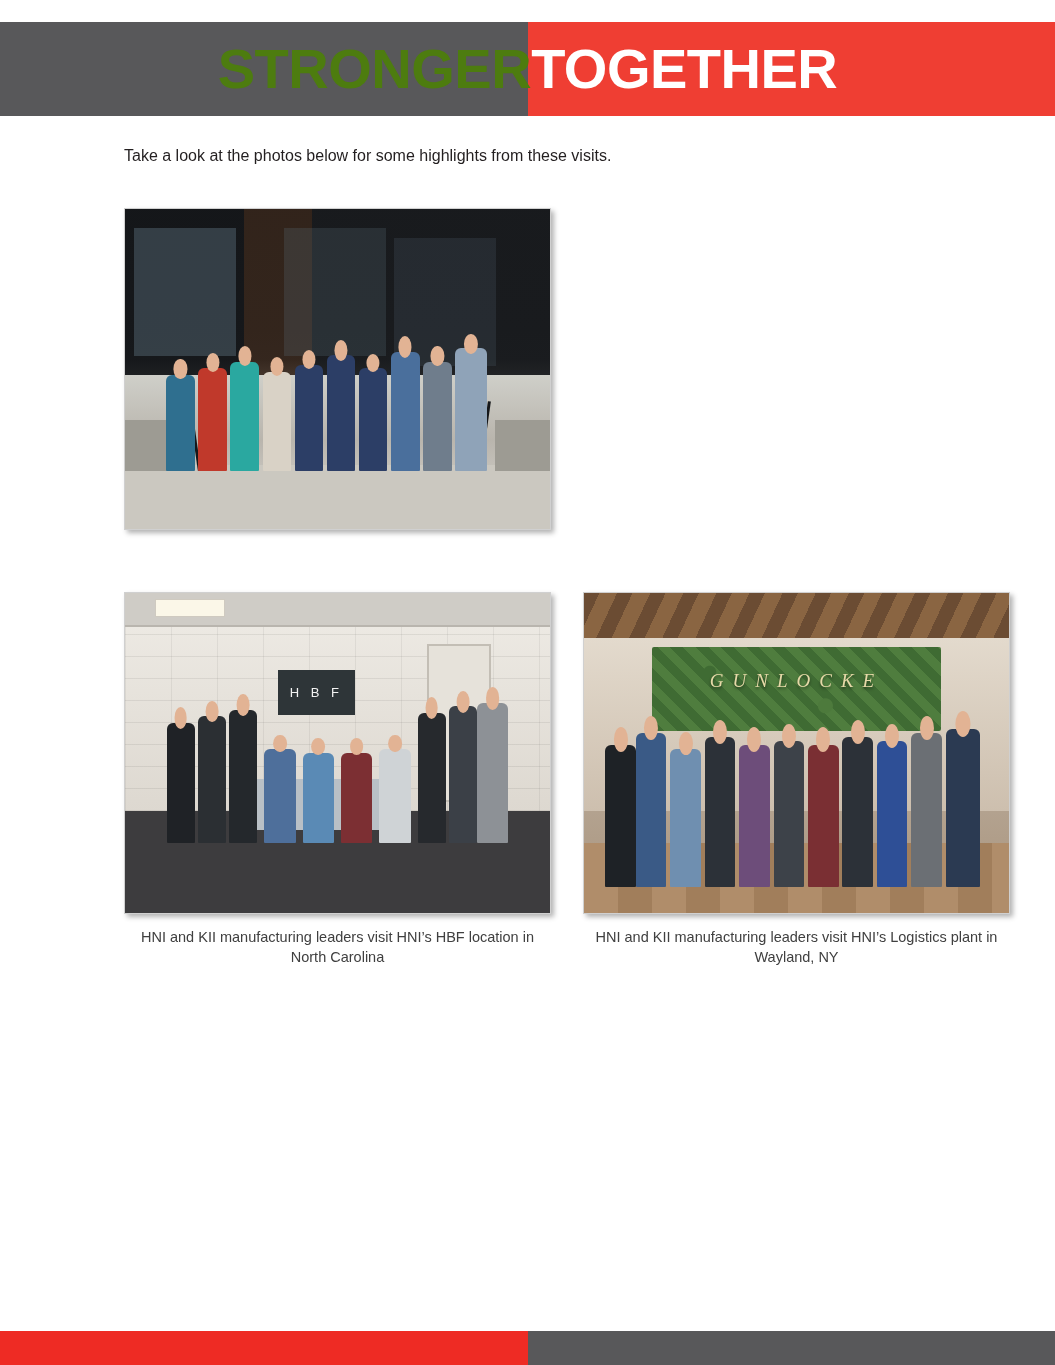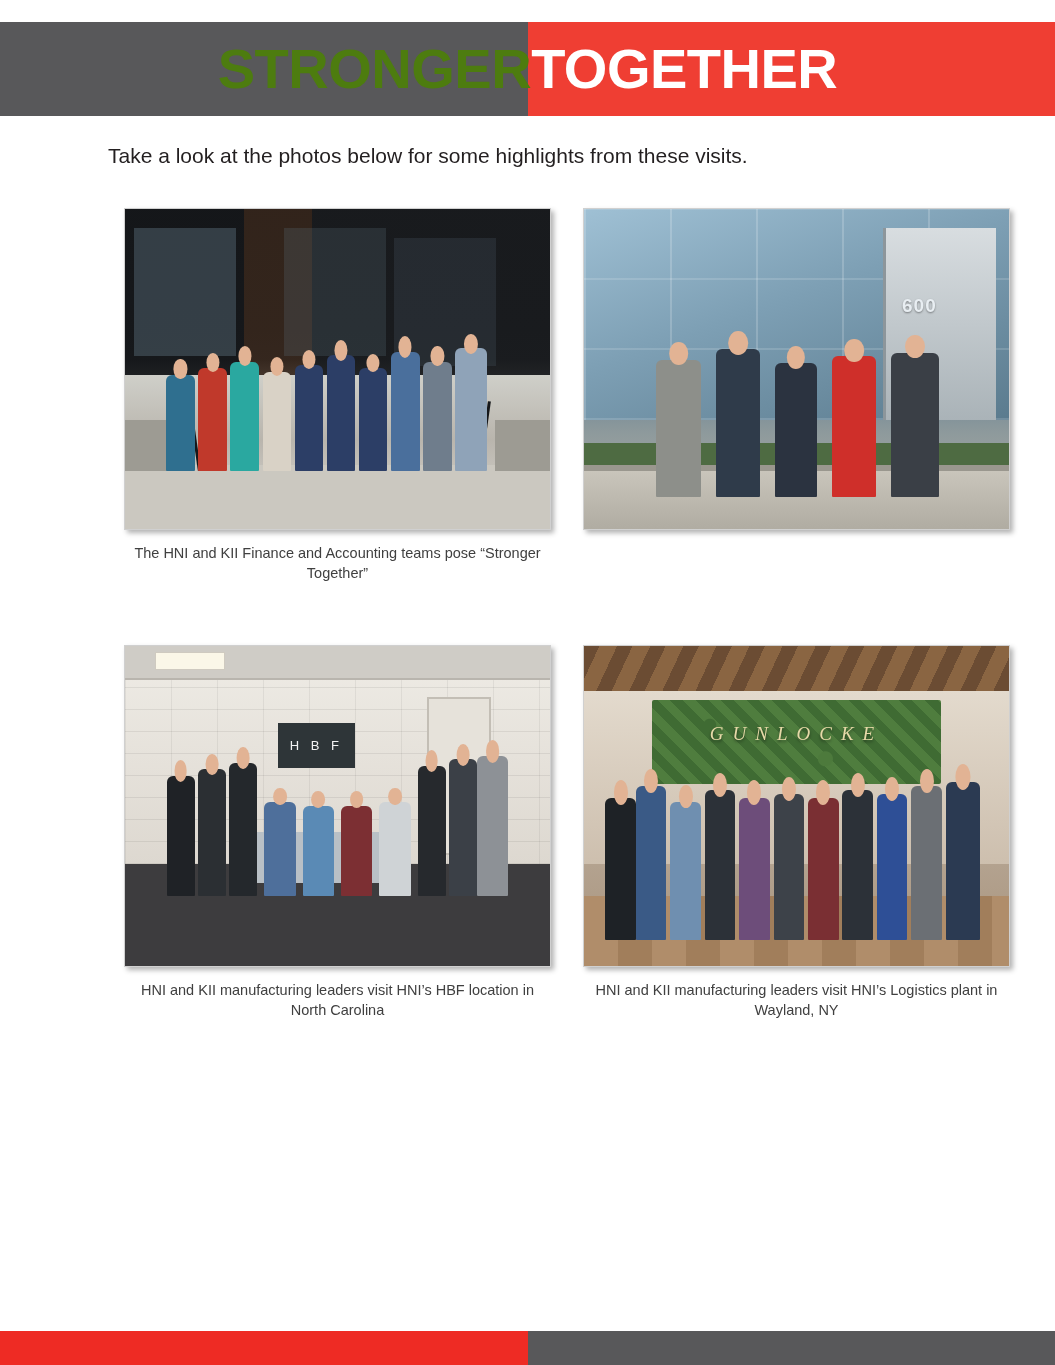--- a/index.html
+++ b/index.html
@@ -56,24 +56,24 @@
     color: #4d7c0f;
     text-align: right;
   }
   .word-together {
     color: #ffffff;
   }
 
   
   .intro {
     position: absolute;
-    left: 108px;
+    left: 124px;
     top: 145px;
     width: 860px;
-    font-size: 21px;
+    font-size: 16px;
     color: #231f20;
     line-height: 22px;
   }
 
   
   .grid {
     position: absolute;
     left: 124px;
     top: 208px;
     width: 886px;
@@ -328,49 +328,23 @@
               <span class="head" style="top:-13%;width:46%;height:18%;"></span>
             </div>
           <div class="person" style="left:74%;width:8%;height:66%;background:#6f7d8c;">
               <span class="head" style="top:-14%;width:46%;height:18%;"></span>
             </div>
           <div class="person" style="left:83%;width:9%;height:74%;background:#8fa3b8;">
               <span class="head" style="top:-12%;width:44%;height:17%;"></span>
             </div>
         </div>
       </div>
-      <div class="caption">The HNI and KII Finance and Accounting teams pose “Stronger Together”</div>
     </div>
 
     <div class="cell">
-      <div class="photo p2">
-        <div class="glasswall"></div>
-        <div class="entry"></div>
-        <div class="num">600</div>
-        <div class="hedge"></div>
-        <div class="rocks"></div>
-        <div class="walk"></div>
-        <div class="crowd">
-          <div class="person" style="left:0%;width:15%;height:78%;background:#8d8f8a;">
-              <span class="head" style="top:-13%;width:44%;height:17%;"></span>
-            </div>
-          <div class="person" style="left:20%;width:15%;height:84%;background:#2f3b4a;">
-              <span class="head" style="top:-12%;width:44%;height:16%;"></span>
-            </div>
-          <div class="person" style="left:40%;width:14%;height:76%;background:#2b3340;">
-              <span class="head" style="top:-13%;width:44%;height:17%;"></span>
-            </div>
-          <div class="person" style="left:59%;width:15%;height:80%;background:#cf2f2a;">
-              <span class="head" style="top:-12%;width:44%;height:16%;"></span>
-            </div>
-          <div class="person" style="left:79%;width:16%;height:82%;background:#3a3f46;">
-              <span class="head" style="top:-12%;width:42%;height:16%;"></span>
-            </div>
-        </div>
-      </div>
     </div>
 
   </div>
 
   <div class="row second">
 
     <div class="cell">
       <div class="photo p3">
         <div class="wall"></div>
         <div class="ceil"></div>

